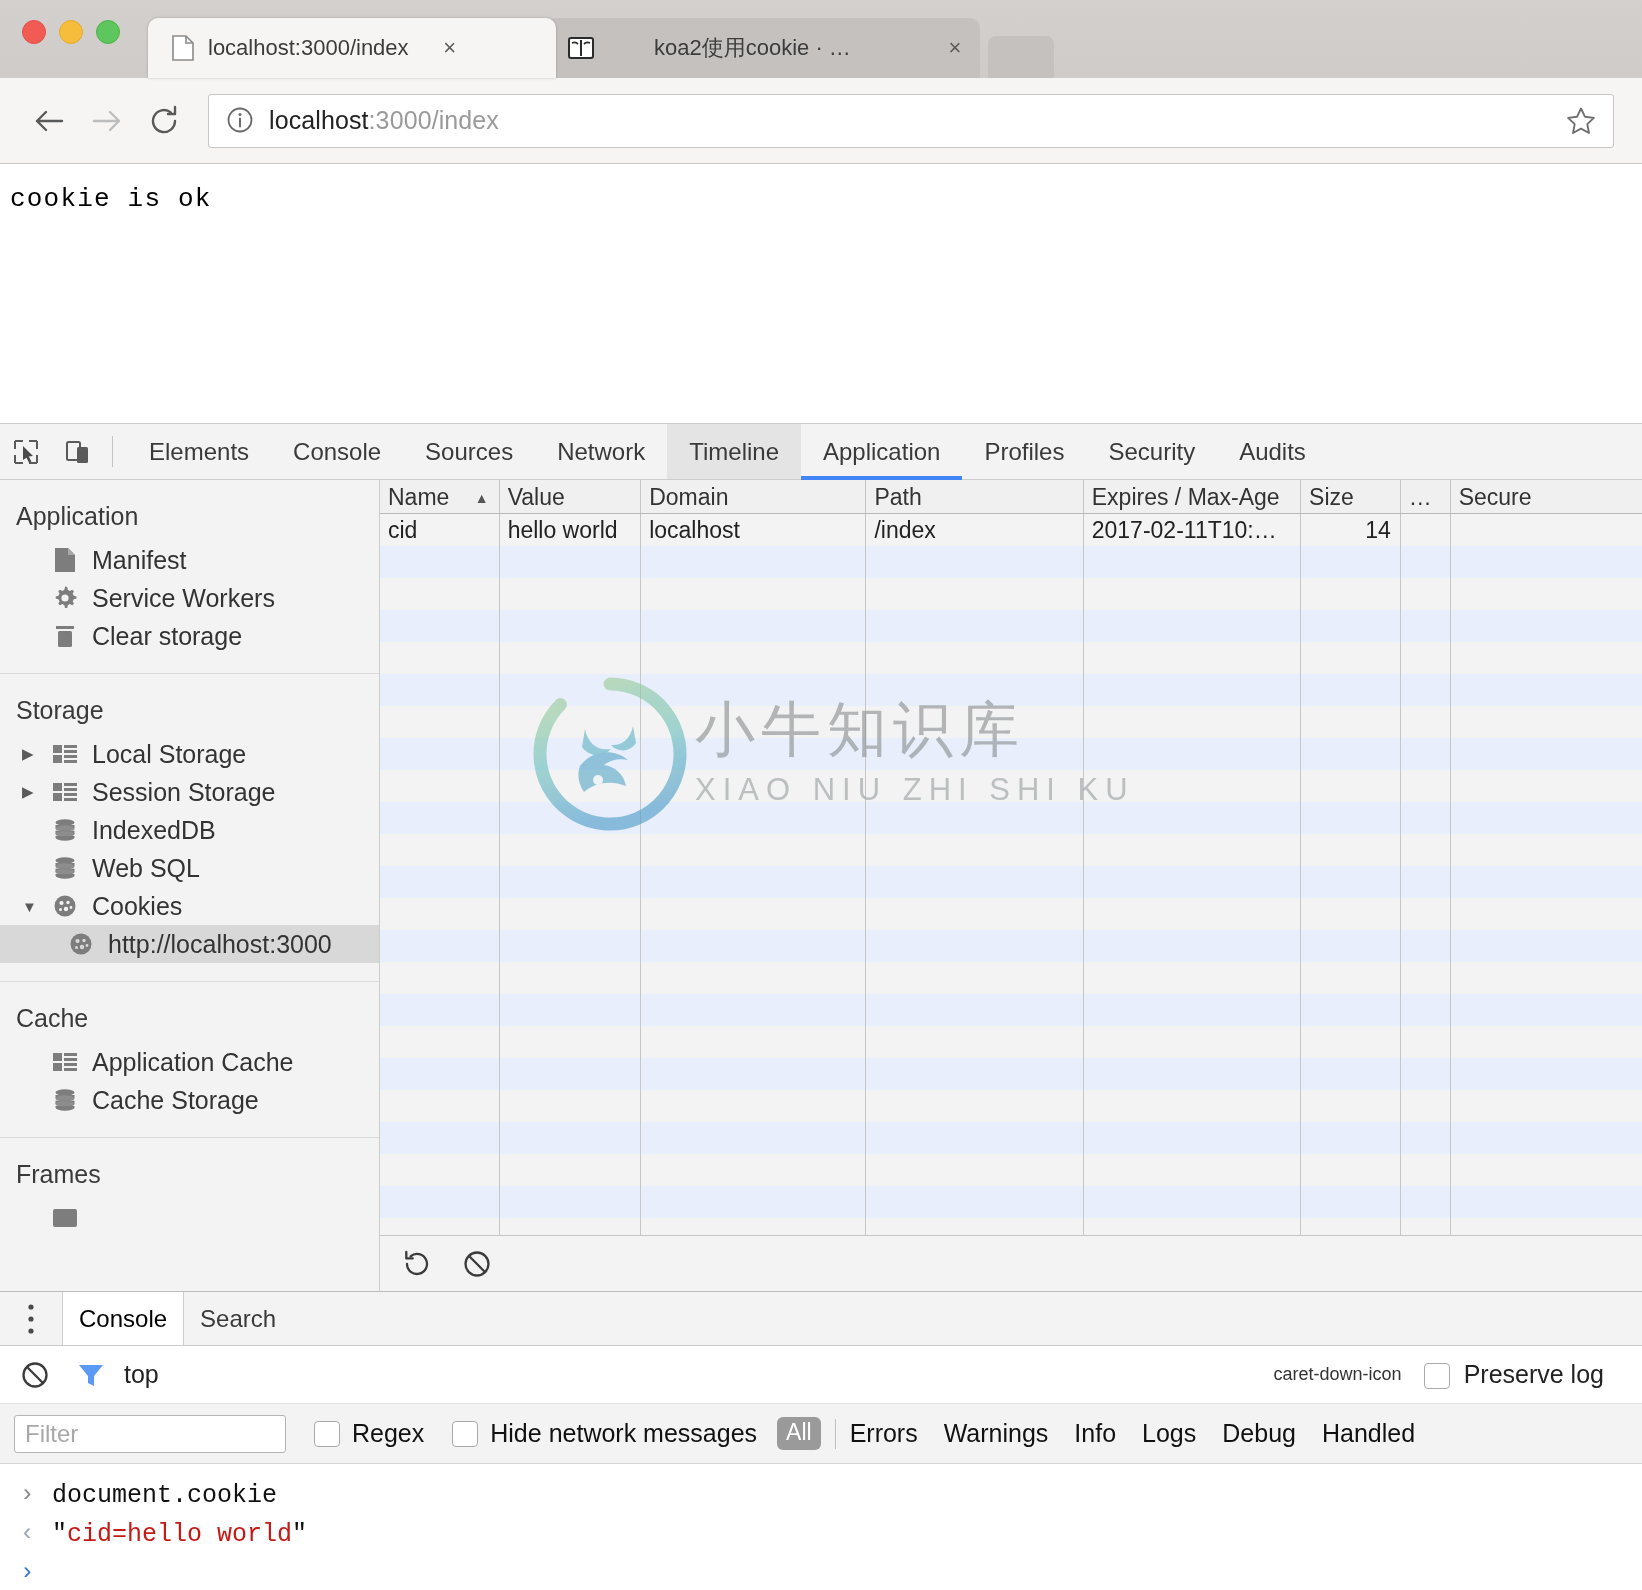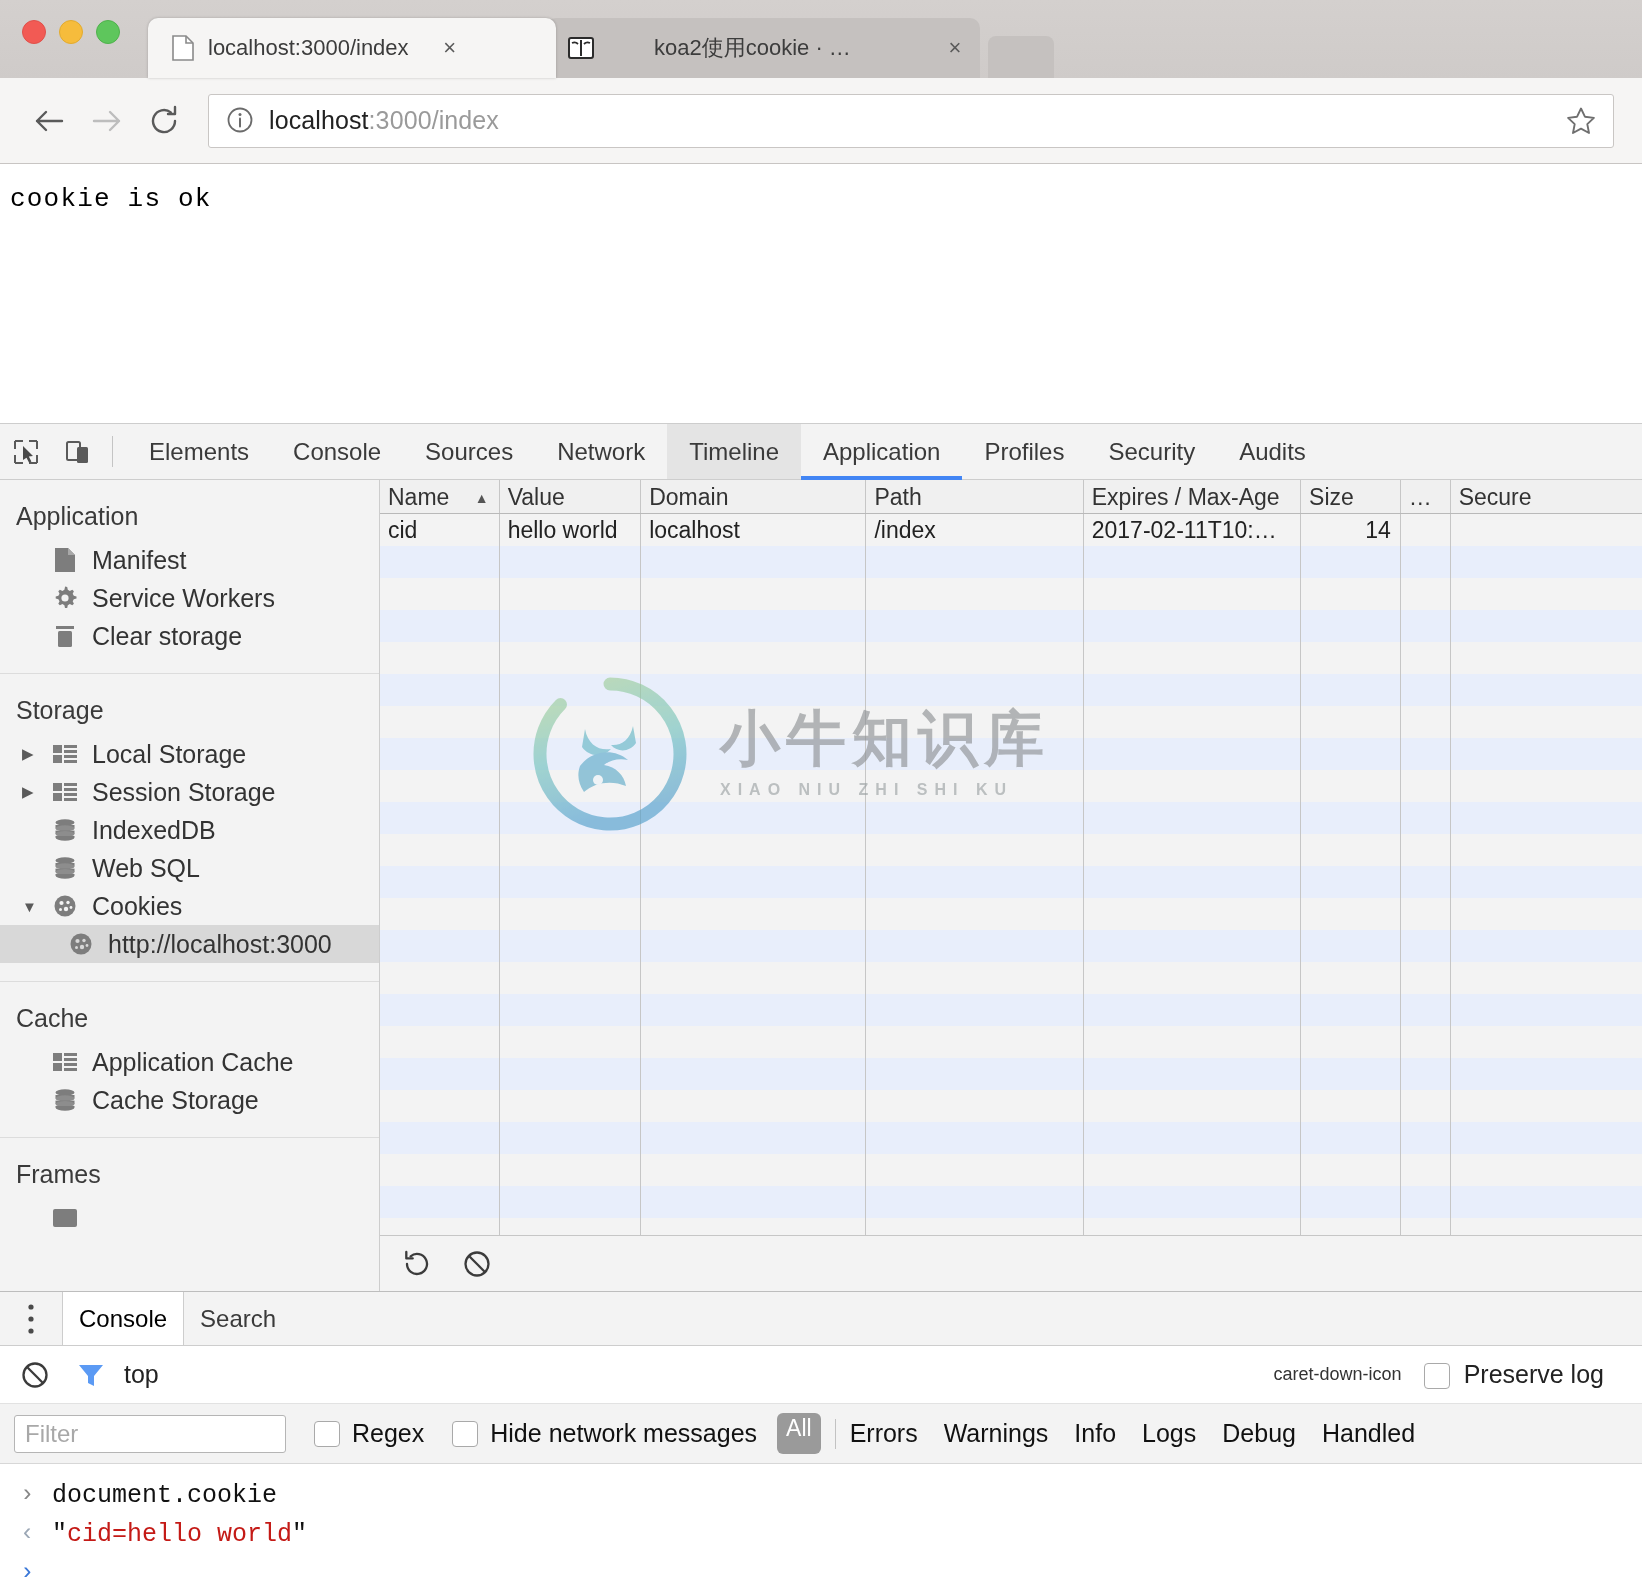--- a/index.html
+++ b/index.html
@@ -243,23 +243,23 @@
   .c-dots { width: 50px; }
   .c-secure { width: 192px; border-right: none !important; }
 
   .watermark {
     position: absolute;
     left: 150px; top: 160px;
     display: flex; align-items: center;
     opacity: .62;
     pointer-events: none;
   }
-  .wm-text { margin-left: 30px; font-weight: bold; }
+  .wm-text { margin-left: 5px; }
   .wm-cn { font-size: 60px; color: #8b8f91; letter-spacing: 6px; line-height: 1; }
-  .wm-en { font-size: 16px; color: #9aa0a2; letter-spacing: 7px; margin-top: 12px; }
+  .wm-en { font-size: 31px; color: #9aa0a2; letter-spacing: 7px; margin-top: 12px; }
 
   .ck-footer {
     height: 56px;
     background: #f3f3f3;
     border-top: 1px solid #c6c6c6;
     display: flex; align-items: center;
     padding-left: 22px;
     gap: 30px;
     flex: 0 0 auto;
   }
@@ -318,21 +318,21 @@
     font-family: "Liberation Sans", sans-serif;
   }
   .filter-input::placeholder { color: #a8a8a8; }
   .lv-chk { display: flex; align-items: center; margin-left: 16px; }
   .lv-chk span { font-size: 25px; color: #111; margin-left: 12px; }
   .pill {
     margin-left: 20px;
     background: #9a9a9a; color: #fff;
     border-radius: 6px;
     font-size: 23px;
-    padding: 2px 9px 12px 9px;
+    padding: 2px 9px 4px 9px;
     line-height: 1.15;
   }
   .lv-div { width: 1px; height: 30px; background: #c2c2c2; margin: 0 14px; }
   .lv-item { font-size: 25px; color: #111; margin-right: 26px; }
   .console-out {
     background: #fff;
     padding: 12px 0 0 0;
     font-family: "Liberation Mono", "DejaVu Sans Mono", monospace;
     font-size: 25px;
   }

